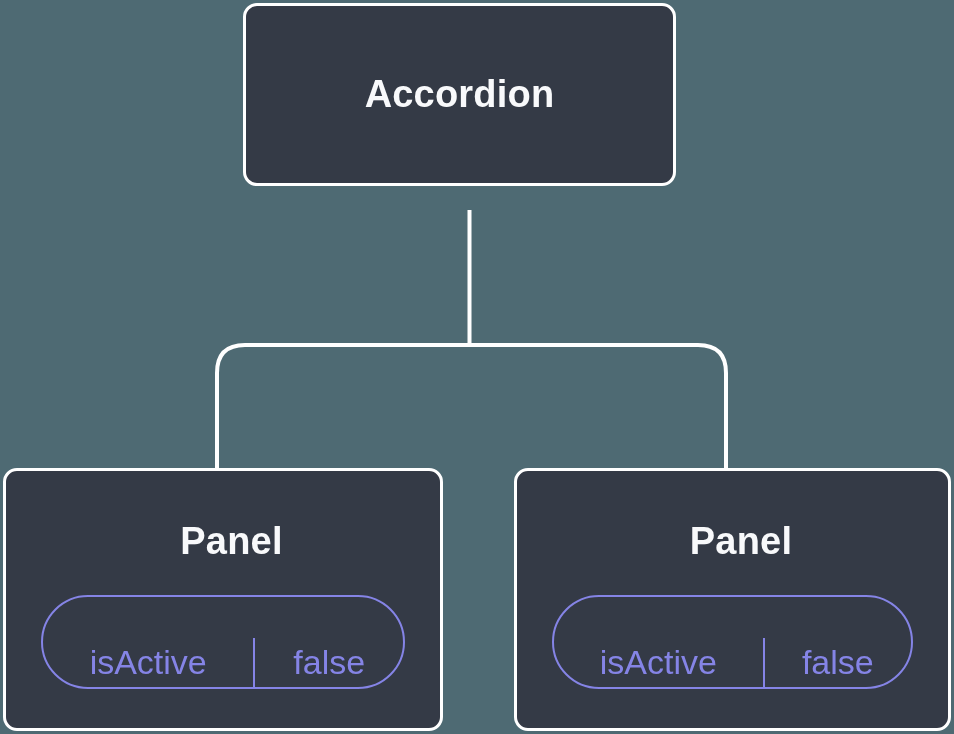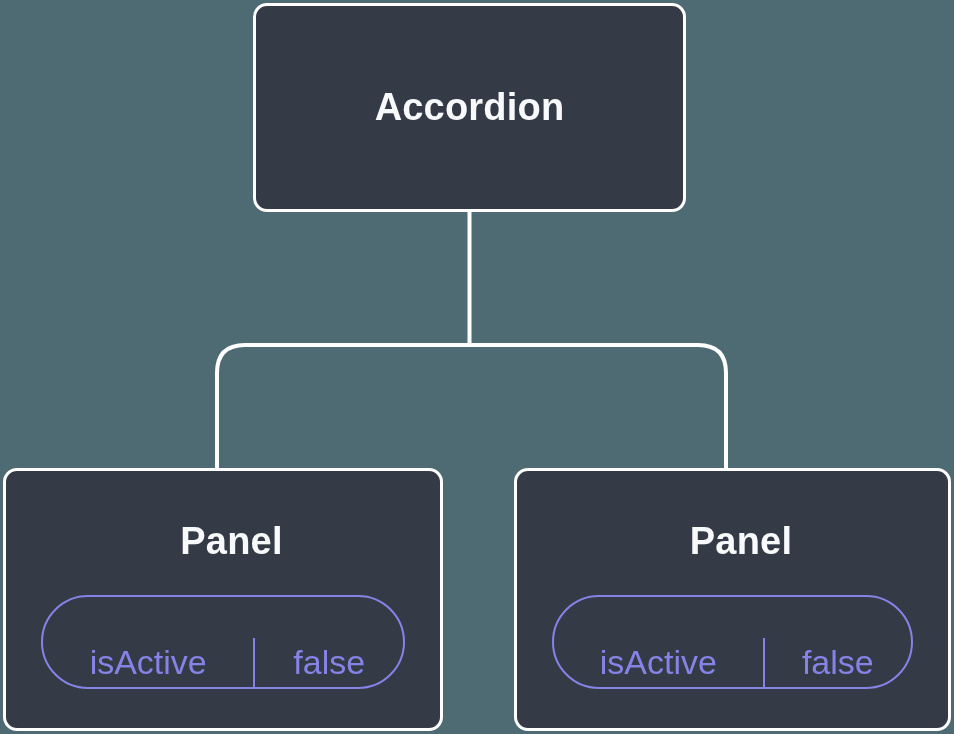--- a/index.html
+++ b/index.html
@@ -30,22 +30,22 @@
     stroke-width: 4;
     fill: none;
   }
   .node {
     position: absolute;
     background: var(--node-fill);
     border: 3px solid var(--node-border);
     border-radius: 14px;
   }
   .node.root {
-    left: 253px; top: 3px;
-    width: 433px; height: 209px;
+    left: 243px; top: 3px;
+    width: 433px; height: 183px;
     display: flex;
     align-items: center;
     justify-content: center;
   }
   .node.child-left  { left: 3px;   top: 468px; width: 440px; height: 263px; }
   .node.child-right { left: 514px; top: 468px; width: 437px; height: 263px; }
   .node-title {
     color: var(--text-color);
     font-size: 38px;
     font-weight: 600;

